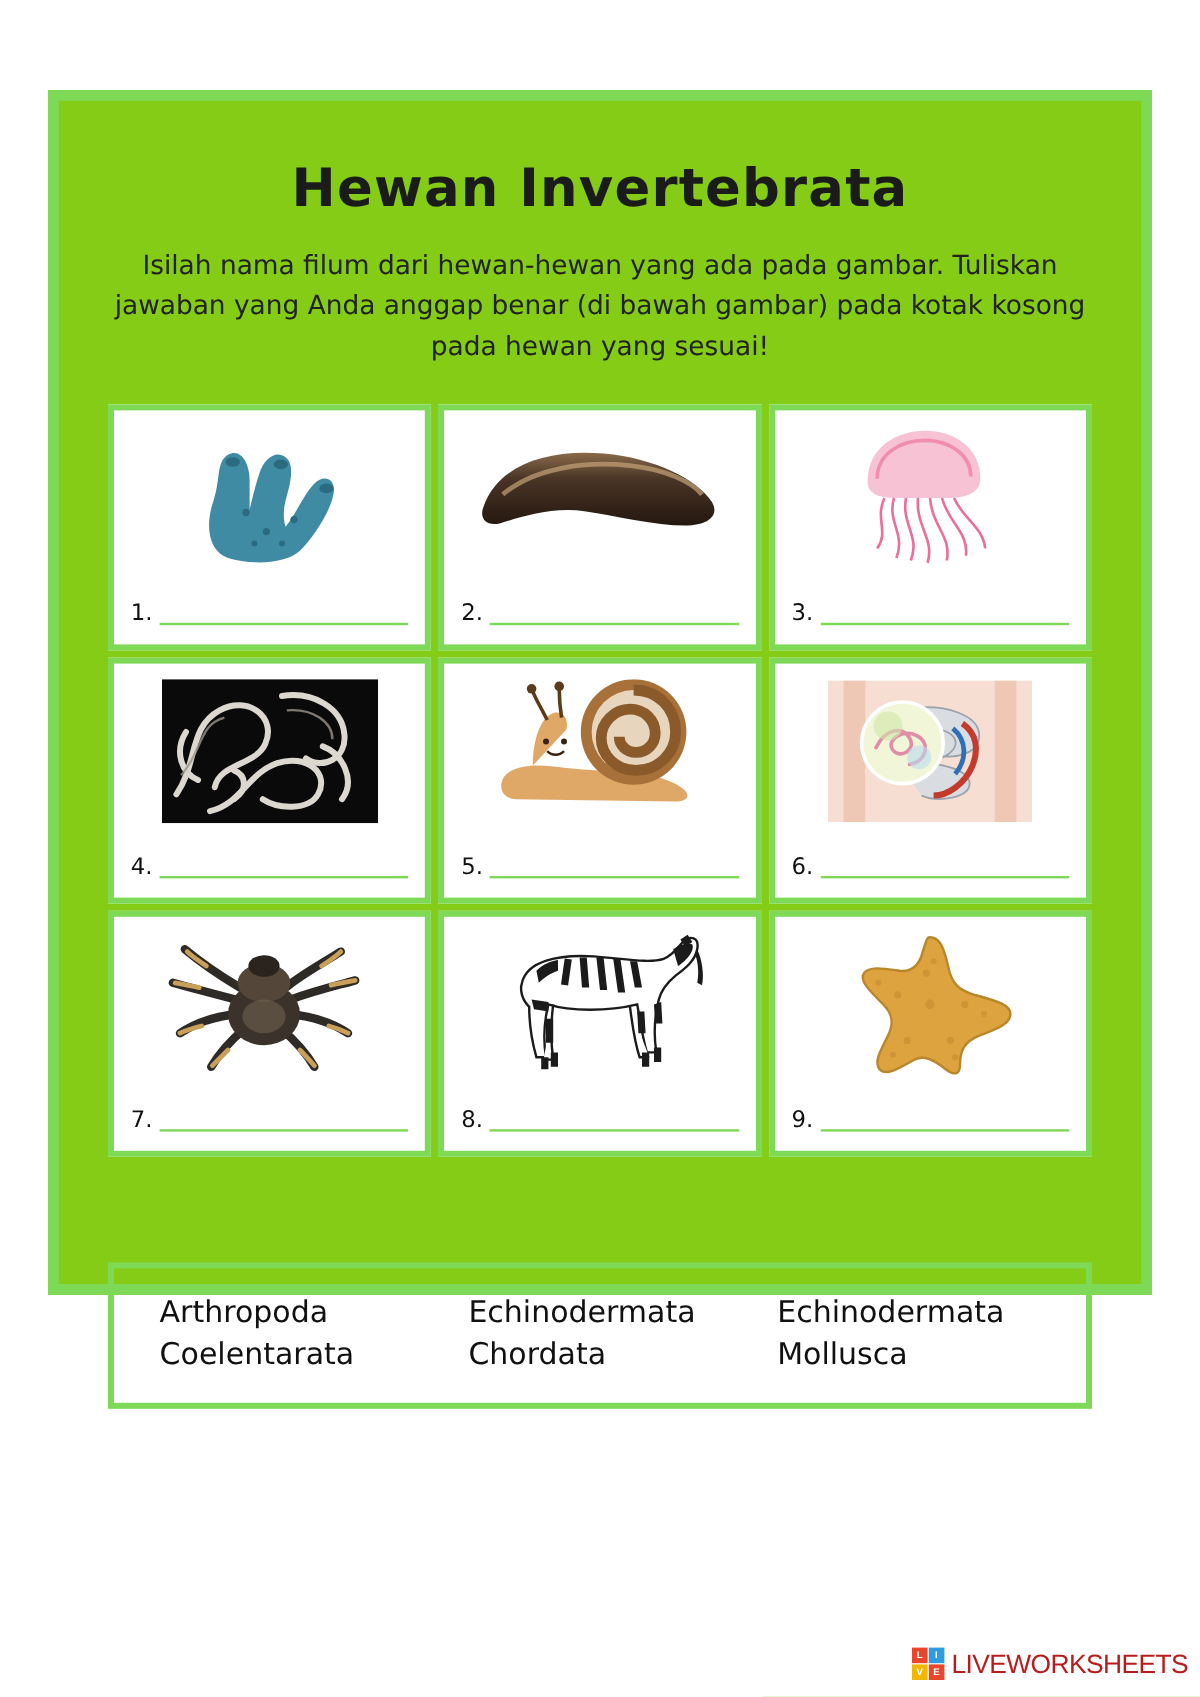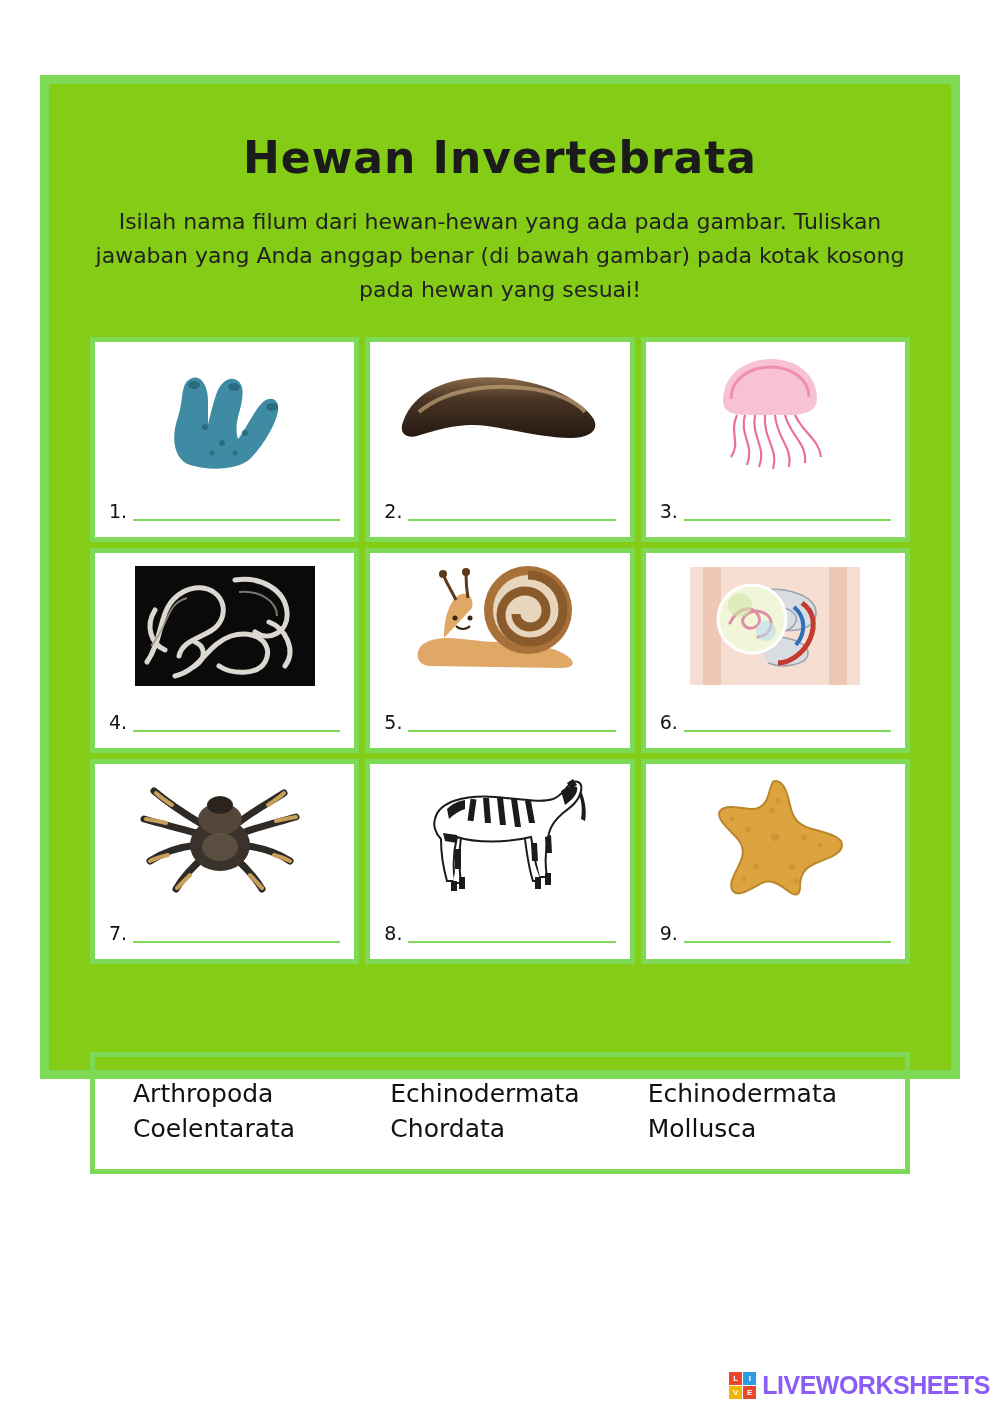--- a/index.html
+++ b/index.html
@@ -144,24 +144,24 @@
     align-items: center;
     justify-content: center;
     font-weight: bold;
   }
   .c1 { background: #e8472c; }
   .c2 { background: #2f9be0; }
   .c3 { background: #f2b705; }
   .c4 { background: #e8472c; }
   .lw-text {
     font-family: "Liberation Sans", sans-serif;
-    font-weight: bold;
-    font-size: 25px;
+    font-weight: normal;
+    font-size: 22px;
     letter-spacing: -0.5px;
-    color: #8b5cf6;
+    color: #b91c1c;
   }
 
   
   svg { display: block; }
 </style>
 </head>
 <body>
 
 <div class="sheet">
 

